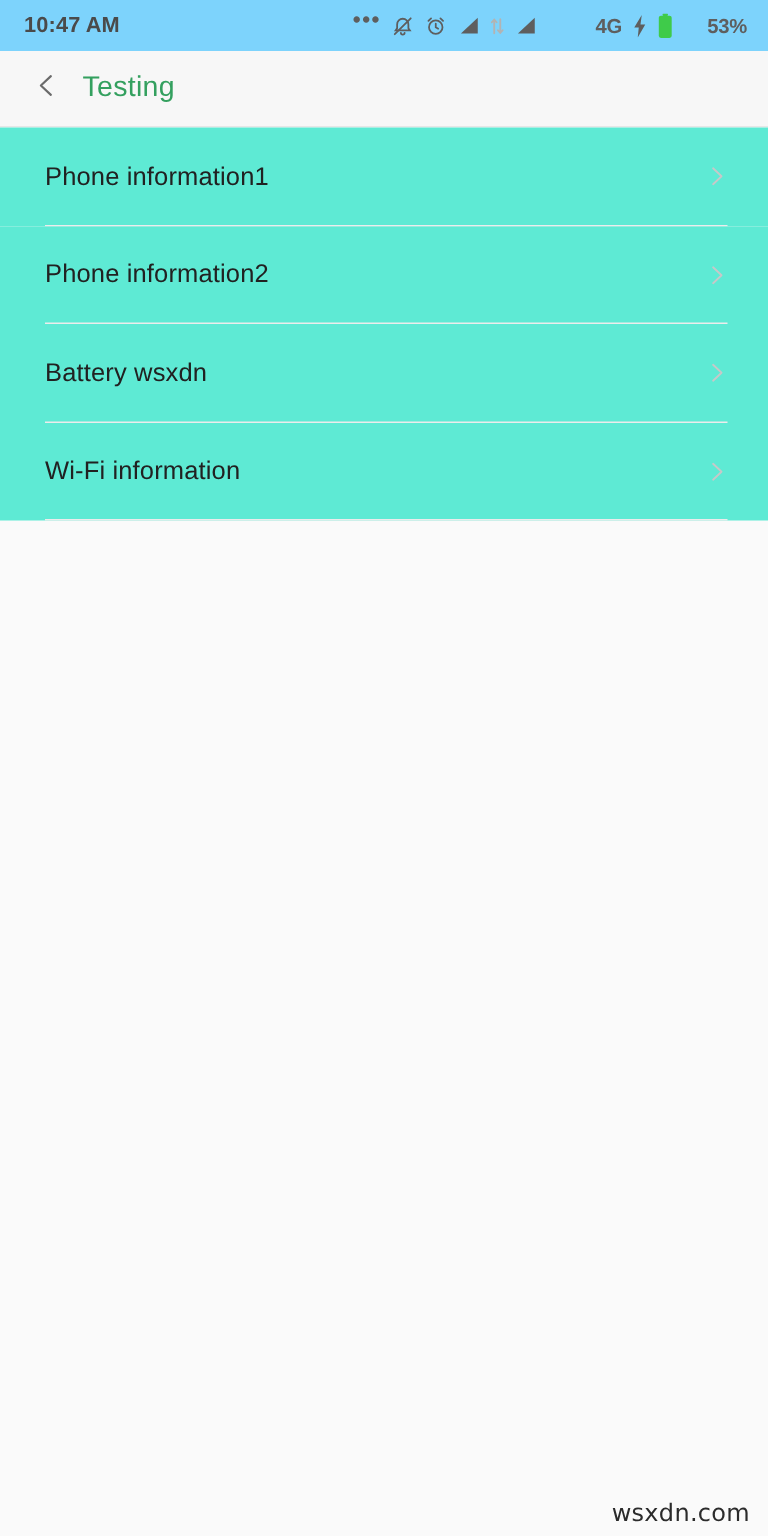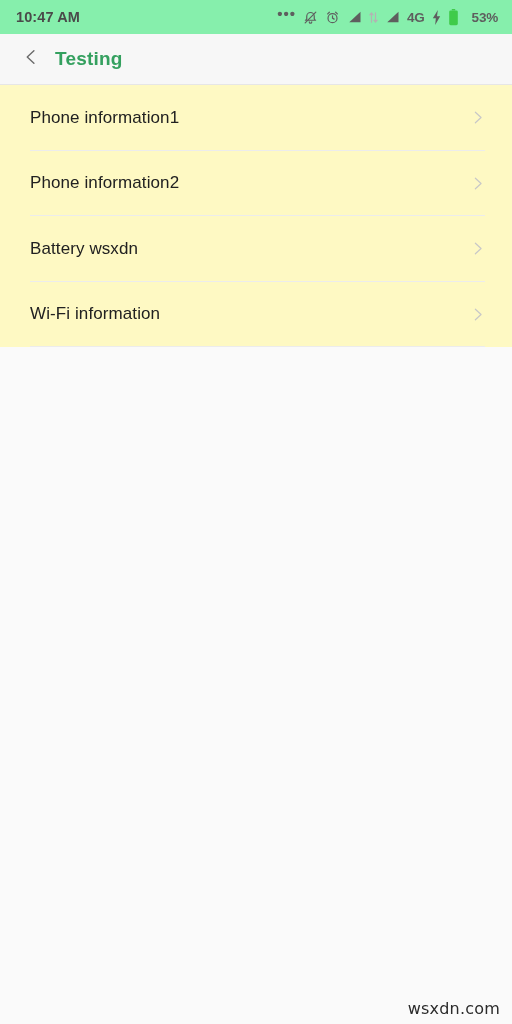--- a/index.html
+++ b/index.html
@@ -13,21 +13,21 @@
   body {
     font-family: "Liberation Sans", sans-serif;
     background: #fafafa;
     position: relative;
   }
 
   
   .status-bar {
     height: 34px;
     width: 100%;
-    background: #86efac;
+    background: #7dd3fc;
     display: flex;
     align-items: center;
     justify-content: space-between;
     padding: 0 14px 0 16px;
   }
 
   .status-clock {
     font-size: 14.5px;
     font-weight: bold;
     color: #4a4a4a;
@@ -55,28 +55,29 @@
     color: #5e5e5e;
     position: relative;
     top: -3px;
   }
 
   .net-label {
     font-size: 13.5px;
     font-weight: bold;
     color: #5e5e5e;
     letter-spacing: -0.2px;
+    margin-left: 32px;
   }
 
   .battery-label {
     font-size: 13.5px;
     font-weight: bold;
     color: #5e5e5e;
     letter-spacing: -0.2px;
-    margin-left: 6px;
+    margin-left: 16px;
   }
 
   
   .app-bar {
     height: 51px;
     background: #f7f7f7;
     display: flex;
     align-items: center;
     padding-left: 14px;
     border-bottom: 1px solid #e6e6e6;
@@ -86,40 +87,40 @@
     width: 34px;
     height: 34px;
     display: flex;
     align-items: center;
     justify-content: center;
     cursor: pointer;
   }
 
   .page-title {
     font-size: 19px;
-    font-weight: bold;
+    font-weight: normal;
     color: #34a05f;
     margin-left: 7px;
     letter-spacing: 0.2px;
   }
 
   
   .list {
     background: #fafafa;
   }
 
   .list-item {
     height: 65.5px;
     display: flex;
     align-items: center;
     justify-content: space-between;
     padding: 0 26px 0 30px;
     position: relative;
     cursor: pointer;
-    background: #fef9c3;
+    background: #5eead4;
   }
 
   .list-item::after {
     content: "";
     position: absolute;
     left: 30px;
     right: 27px;
     bottom: 0;
     height: 1px;
     background: #ececec;

